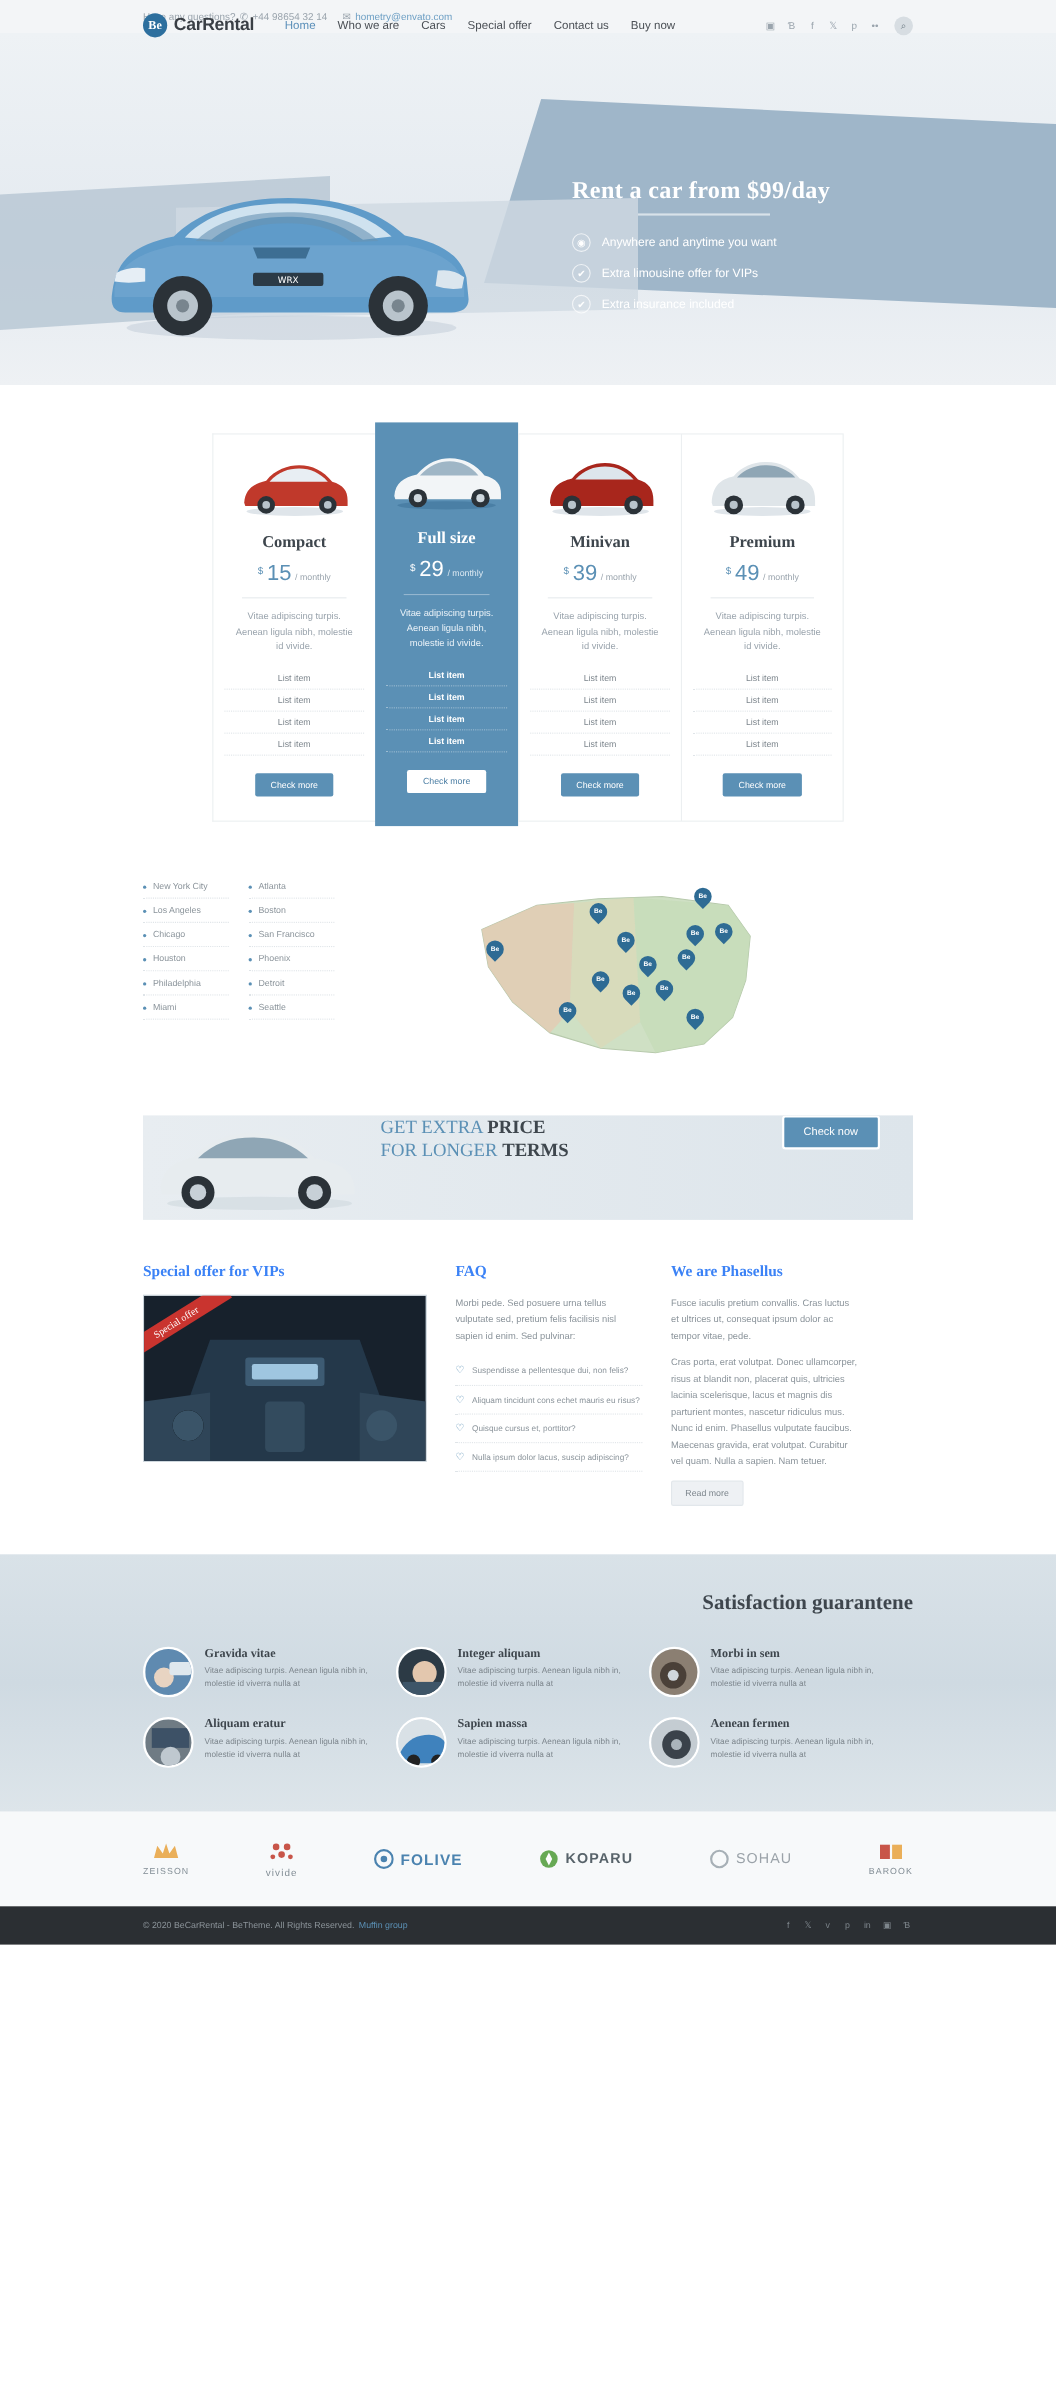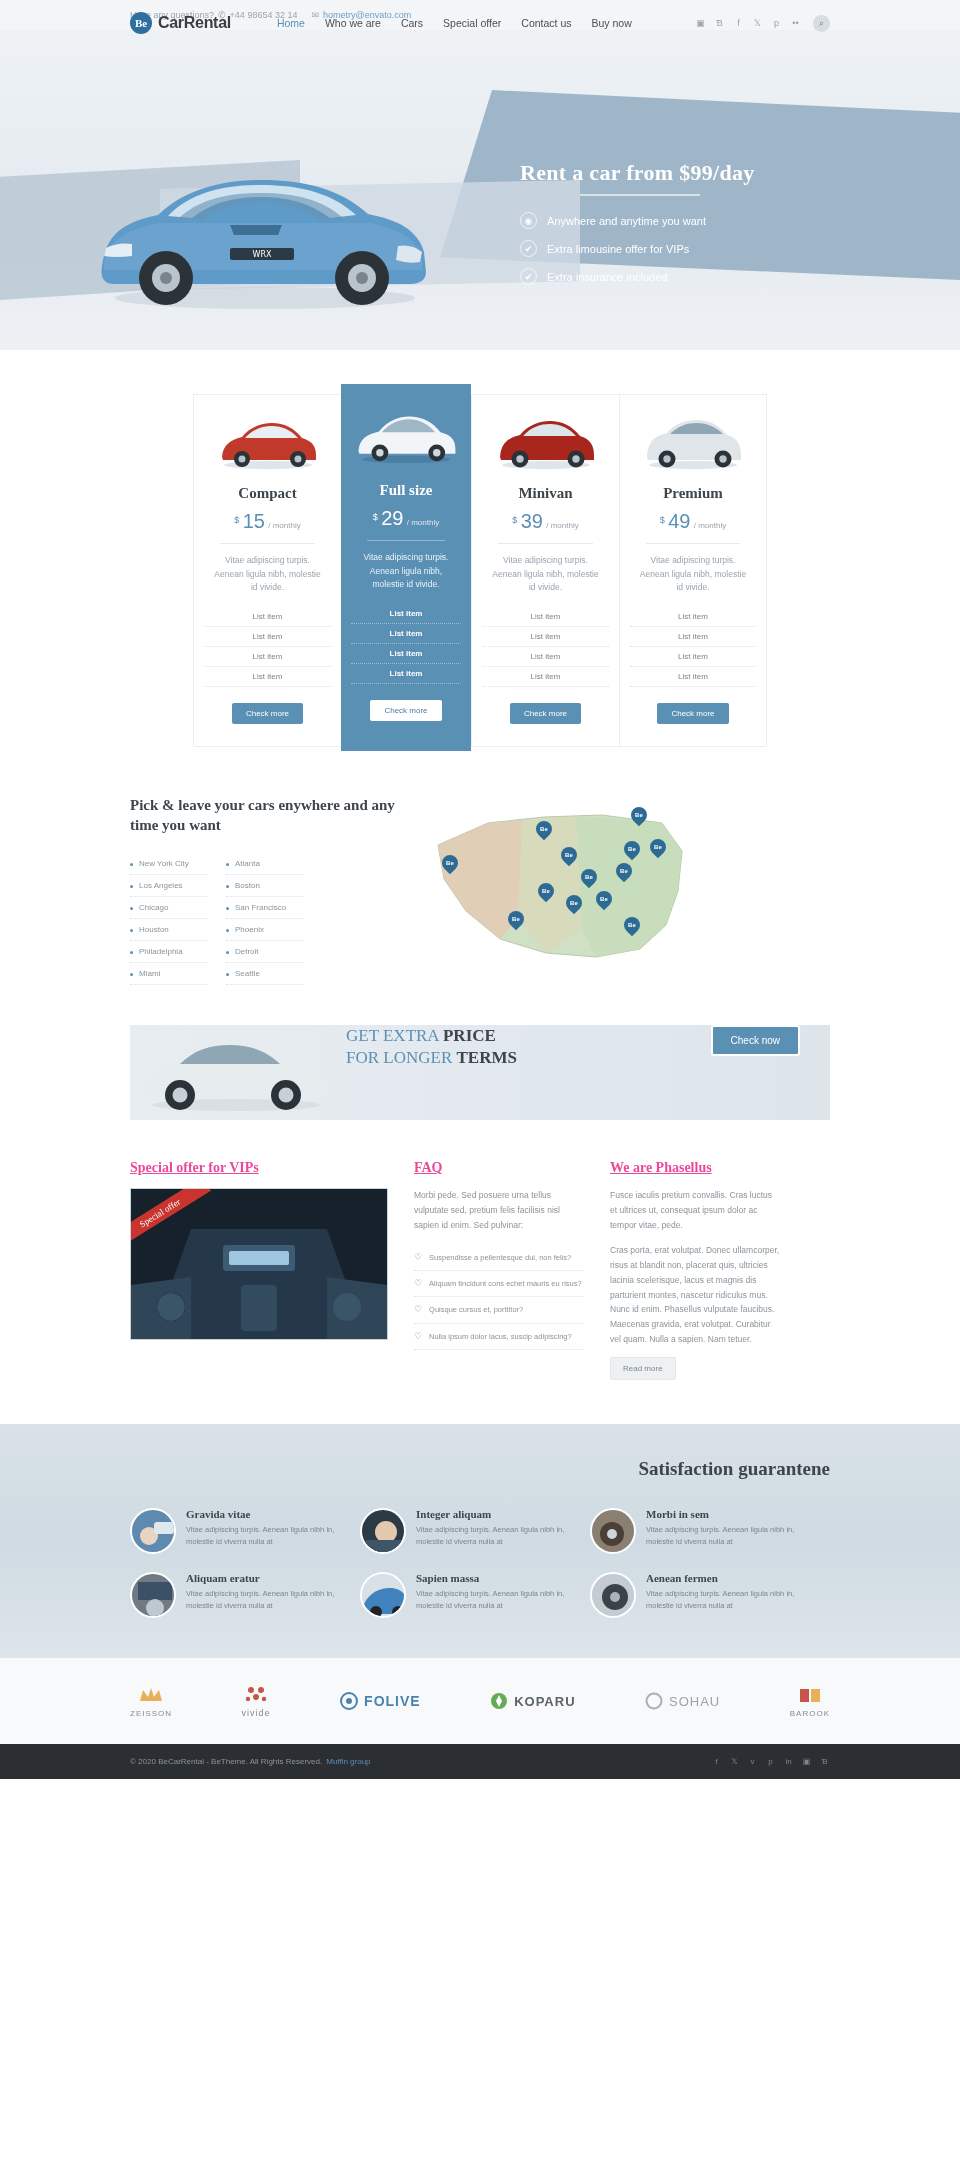--- a/index.html
+++ b/index.html
@@ -37,21 +37,21 @@
   }
   .logo { display: flex; align-items: center; gap: 6px; }
   .logo-badge {
     width: 22px; height: 22px; border-radius: 50%;
     background: #2d6f9e; color: #fff;
     font-size: 11px; font-weight: bold;
     display: flex; align-items: center; justify-content: center;
     font-family: "Liberation Serif", serif;
   }
   .logo-text { font-size: 16px; font-weight: bold; color: #3a3f45; letter-spacing: -0.3px; }
-  .nav { display: flex; gap: 20px; margin-left: 46px; }
+  .nav { display: flex; gap: 20px; margin-left: 28px; }
   .nav a { font-size: 10.5px; color: #4a4f55; text-decoration: none; }
   .nav a.active { color: #5b8fb9; }
   .social { margin-left: auto; display: flex; align-items: center; gap: 8px; }
   .social .s-icon {
     width: 11px; height: 11px; color: #9aa4ad; font-size: 9px;
     display: flex; align-items: center; justify-content: center;
   }
   .search-circle {
     width: 17px; height: 17px; border-radius: 50%; background: #d7dde2;
     display: flex; align-items: center; justify-content: center;
@@ -196,21 +196,21 @@
   .promo-btn {
     margin-left: auto; margin-right: 30px;
     background: #5b90b5; color: #fff; border: 2px solid #fff;
     font-size: 10px; padding: 8px 18px; border-radius: 3px; cursor: pointer;
   }
 
   
   .threecol { display: flex; padding: 40px 130px 0; gap: 26px; }
   .tc-title {
     font-family: "Liberation Serif", serif;
-    font-size: 14px; font-weight: bold; color: #ec4899; margin-bottom: 12px; text-decoration: underline;
+    font-size: 14px; font-weight: bold; color: #3b82f6; margin-bottom: 12px;
   }
   .tc-a { width: 258px; }
   .vip-img {
     width: 100%; height: 152px; position: relative; overflow: hidden;
     border: 1px solid #c9d3da;
     background: linear-gradient(135deg,#1d2733,#2f4457 45%,#16202b);
   }
   .ribbon {
     position: absolute; left: -26px; top: 16px; width: 110px;
     background: #c9342f; color: #fff; font-size: 9px;
@@ -463,21 +463,20 @@
         <li>List item</li>
         <li>List item</li>
         <li>List item</li>
       </ul>
       <button class="plan-btn">Check more</button>
     </div>
   </div>
 
   <div class="pickleave">
     <div class="pl-left">
-      <div class="pl-title">Pick &amp; leave your cars enywhere and any time you want</div>
       <div class="pl-cols">
         <ul>
           <li>New York City</li>
           <li>Los Angeles</li>
           <li>Chicago</li>
           <li>Houston</li>
           <li>Philadelphia</li>
           <li>Miami</li>
         </ul>
         <ul>

